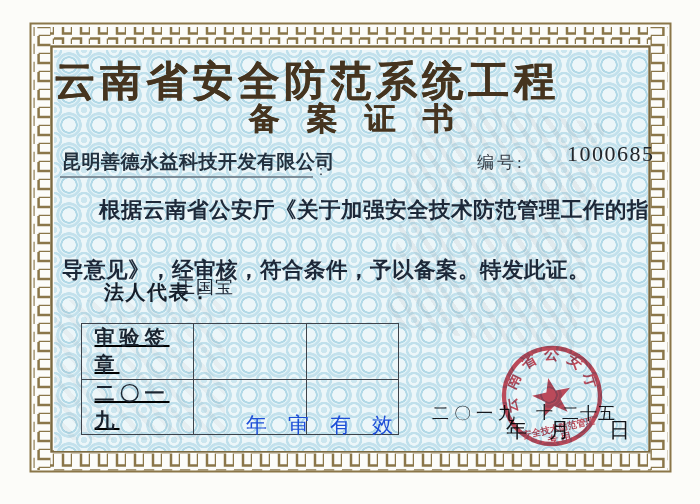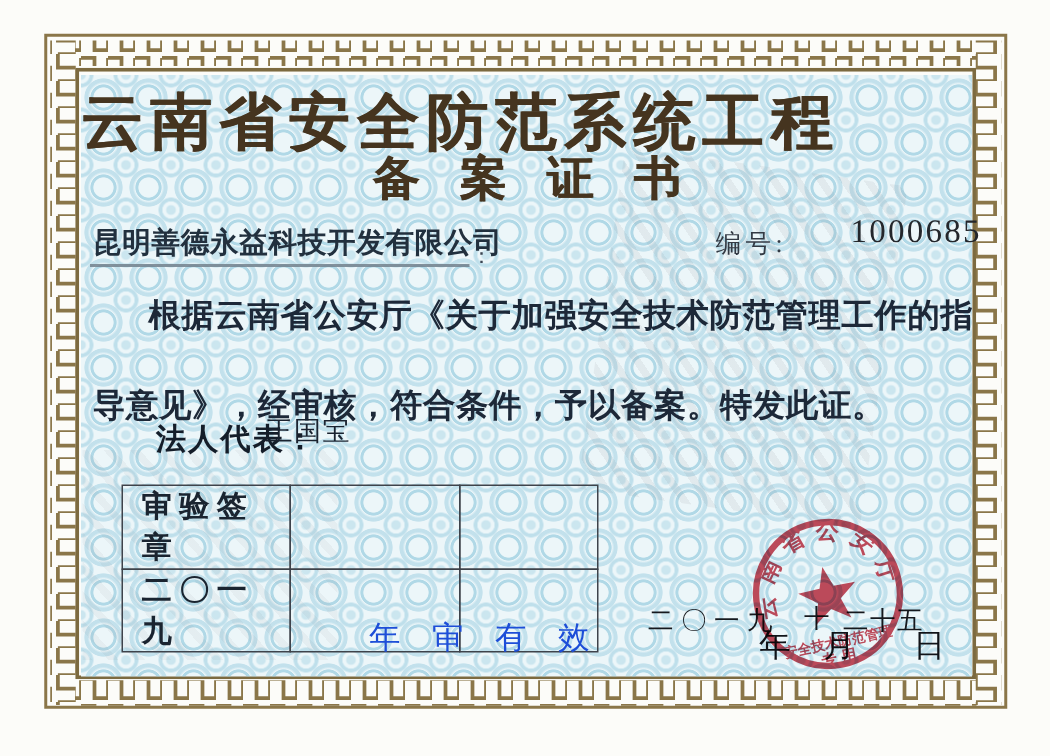--- a/index.html
+++ b/index.html
@@ -31,21 +31,21 @@
   .company-line{left:60px;top:176px;width:253px;height:2px;background:#72808c;opacity:.85;}
   .company-colon{left:314px;top:162px;font-size:14px;color:#3a4450;}
   .num-label{left:477px;top:151px;font-size:17px;color:#333a44;letter-spacing:3px;}
   .num-value{left:543px;top:141px;font-size:22px;color:#23262b;letter-spacing:1.5px;padding-left:24px;}
   .body1{left:99px;top:195px;font-size:21.5px;font-weight:bold;color:#1d2838;letter-spacing:0.5px;}
   .body2{left:62px;top:239px;font-size:21.5px;font-weight:bold;color:#1d2838;letter-spacing:0.5px;margin-top:16px;}
   .rep-label{left:80px;top:279px;font-size:20px;font-weight:bold;color:#141d29;letter-spacing:1.5px;margin-left:24px;}
   .rep-name{left:177px;top:275px;font-size:18px;color:#1a2330;letter-spacing:1px;}
   
   .rev-table{left:81px;top:323px;width:317px;height:89px;
-    display:grid;grid-template-columns:112px 113px 1fr;grid-template-rows:56px 1fr;}
+    display:grid;grid-template-columns:112px 113px 1fr;grid-template-rows:56px 1fr;text-decoration:underline;}
   .rev-cell{border:1px solid #3e434b;margin:-0.5px;display:flex;align-items:center;}
   .rev-label{padding-left:13px;font-size:20px;font-weight:bold;color:#1a2430;letter-spacing:5px;}
   .annual{left:246px;top:411px;font-size:21px;color:#1d4ed8;letter-spacing:21px;font-weight:normal;}
   
   .d-num{font-size:17px;color:#15181d;}
   .d-unit{font-size:21px;color:#101318;}
   .d-year{left:432px;top:402px;letter-spacing:5px;}
   .d-year-u{left:506px;top:416px;}
   .d-month{left:536px;top:401px;}
   .d-month-u{left:549px;top:416px;}

